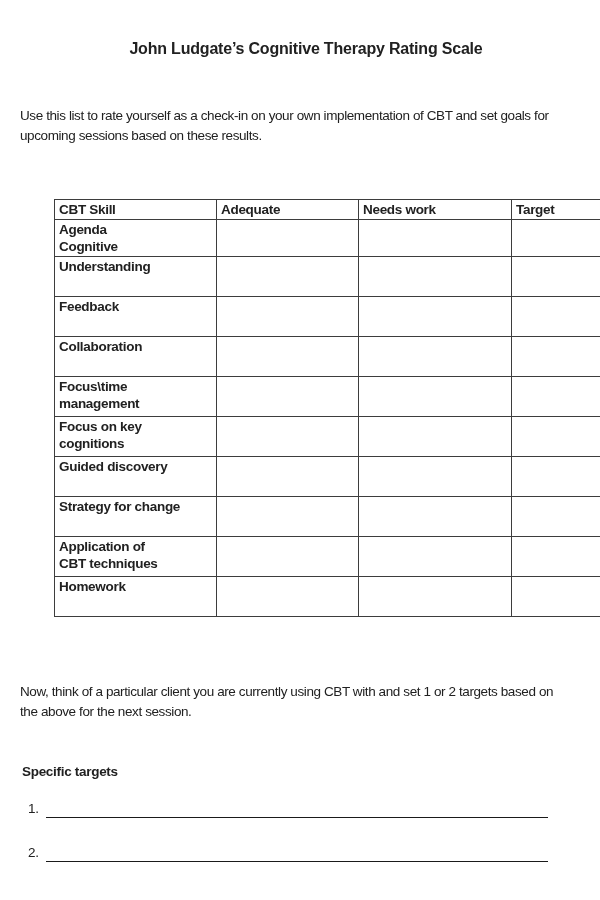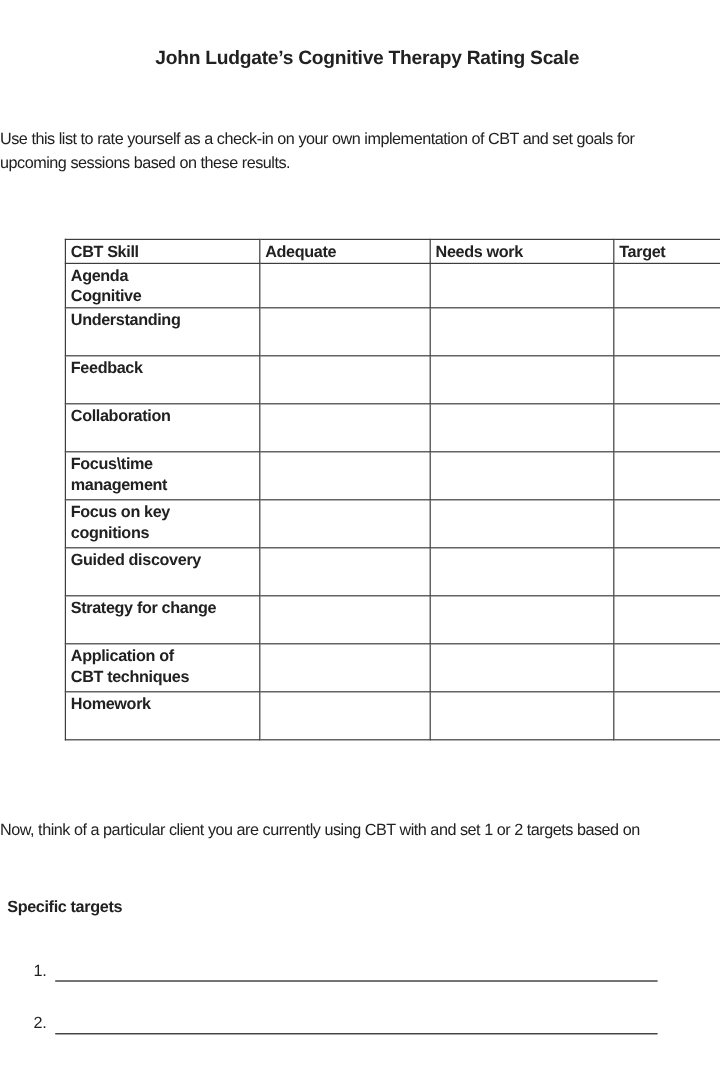--- a/index.html
+++ b/index.html
@@ -19,21 +19,21 @@
   .page{position:relative;width:600px;height:900px;overflow:hidden;}
 
   .doc-title{
     position:absolute;top:40px;left:12px;right:0;
     margin:0;
     font-size:16px;font-weight:bold;text-align:center;
     letter-spacing:-0.2px;
   }
 
   .body-text{
-    position:absolute;left:0;margin:0;
+    position:absolute;left:20px;margin:0;
     font-size:13.5px;line-height:20px;letter-spacing:-0.4px;
   }
   .body-text .line{display:block;white-space:nowrap;}
   .intro{top:106px;}
   .followup{top:682px;}
 
   table.rating{
     position:absolute;top:199px;left:6px;
     width:592px;
     border-collapse:collapse;table-layout:fixed;margin-left:48px;
@@ -49,21 +49,21 @@
     letter-spacing:-0.3px;
     text-align:left;vertical-align:top;
     line-height:17px;
     overflow:hidden;
   }
   thead tr{height:20px;}
   tbody tr{height:40px;padding-left:24px;}
   tbody tr:first-child{height:36px;}
 
   .section-heading{
-    position:absolute;left:6px;top:748px;margin:0;
+    position:absolute;left:6px;top:748px;margin:16px;
     font-size:13.5px;font-weight:bold;letter-spacing:-0.3px;
   }
 
   .target-item{
     position:absolute;left:28px;
     font-size:13.5px;letter-spacing:-0.2px;
   }
   .target-item .num{
     display:inline-block;width:14px;
     vertical-align:bottom;line-height:18px;
@@ -188,20 +188,21 @@
           </td>
           <td></td>
           <td></td>
           <td></td>
         </tr>
       </tbody>
   </table>
 
   <p class="body-text followup">
     <span class="line">Now, think of a particular client you are currently using CBT with and set 1 or 2 targets based on</span>
+    <span class="line">the above for the next session.</span>
   </p>
 
   <h2 class="section-heading">Specific targets</h2>
 
   <div class="target-item target-1">
     <span class="num">1.</span><span class="blank-line"></span>
   </div>
 
   <div class="target-item target-2">
     <span class="num">2.</span><span class="blank-line"></span>

